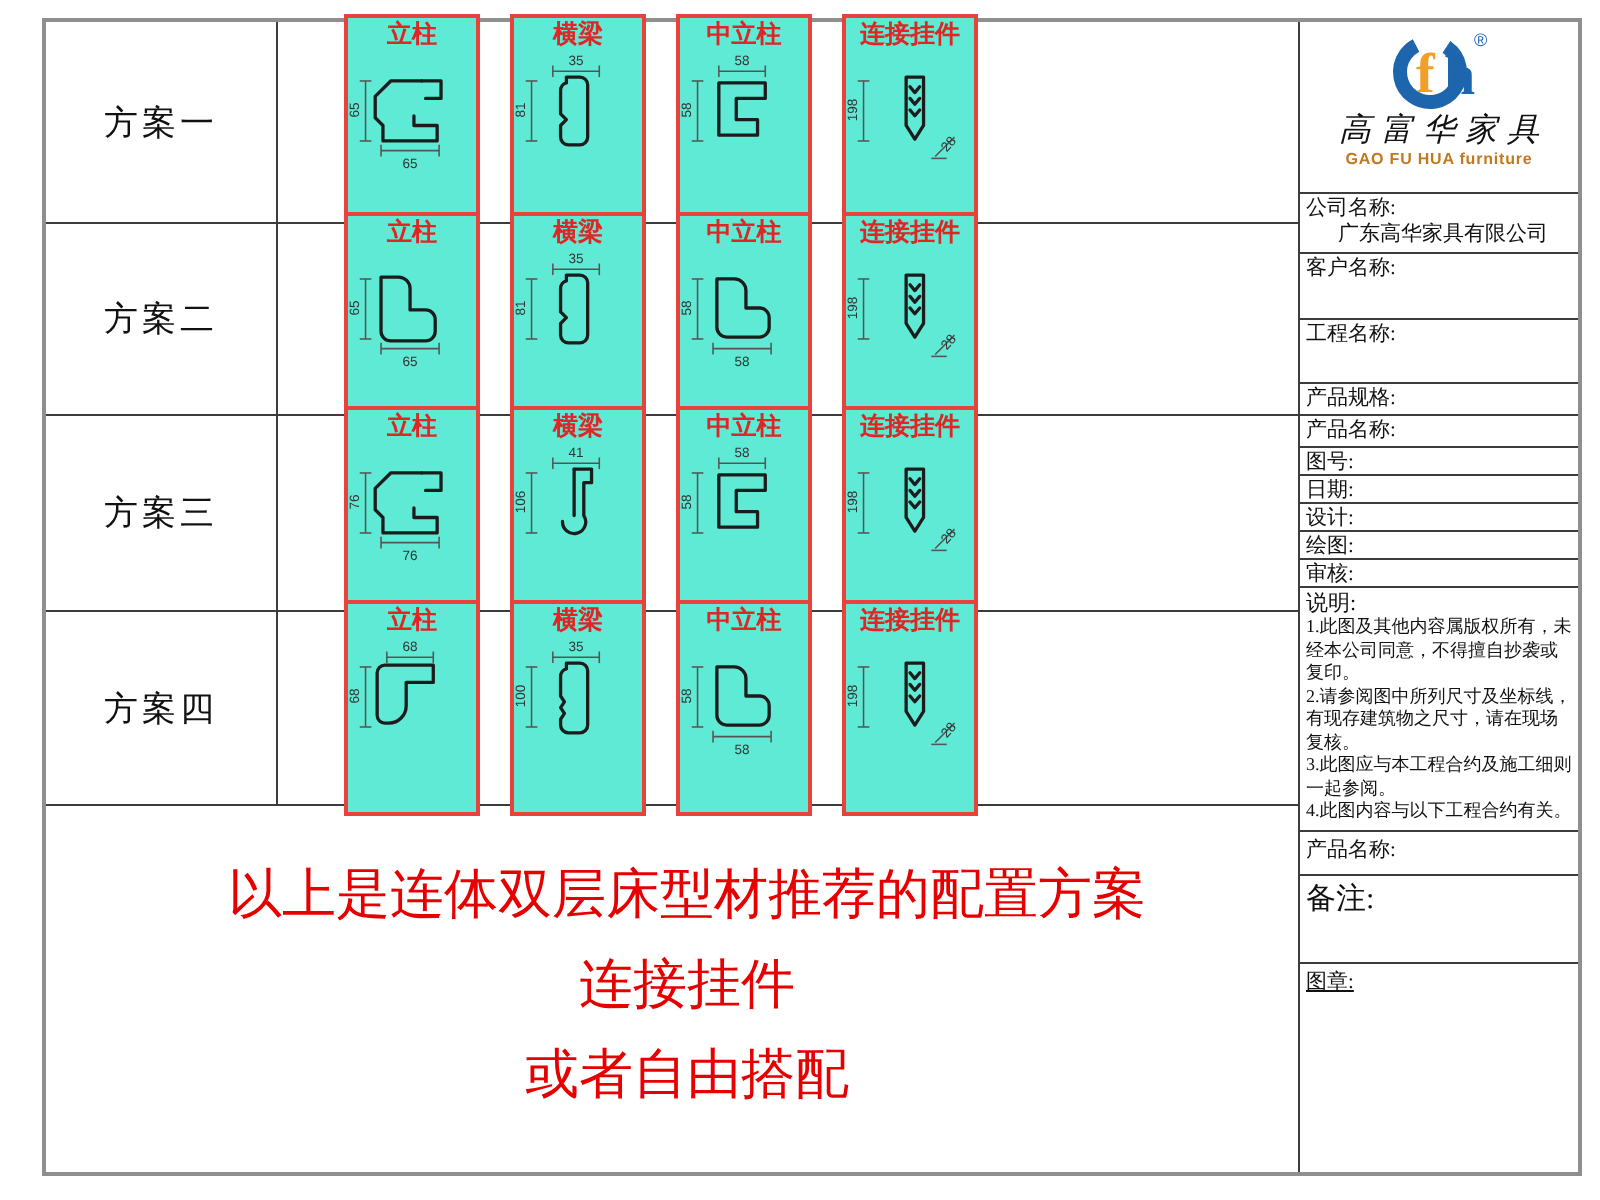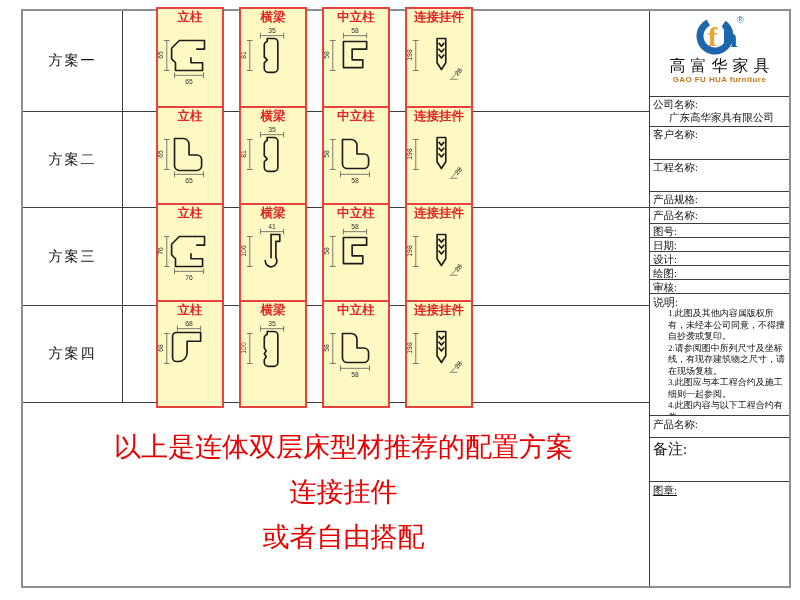--- a/index.html
+++ b/index.html
@@ -3,49 +3,49 @@
 <meta charset="utf-8">
 <style>
   html,body{margin:0;padding:0;background:#fff;}
   #page{position:relative;width:800px;height:600px;background:#ffffff;overflow:hidden;
         font-family:"Liberation Serif", serif;}
   .sheet{position:absolute;left:21px;top:9px;width:770px;height:579px;
          border:2px solid #8f8f8f;box-sizing:border-box;background:#fff;}
   
   .main{position:absolute;left:0;top:0;width:627px;height:100%;}
   .plan-row{display:flex;border-bottom:1px solid #3c3c3c;box-sizing:border-box;width:627px;}
-  .plan-label{width:100px;flex:none;border-right:1px solid #3c3c3c;box-sizing:border-box;
+  .plan-label{width:116px;flex:none;border-right:1px solid #3c3c3c;box-sizing:border-box;
               display:flex;align-items:center;justify-content:center;
-              font-size:14px;color:#111;letter-spacing:2px;}
+              font-size:17px;color:#111;letter-spacing:2px;}
   .boxes{display:flex;align-items:center;gap:15px;padding-left:33px;}
-  .pbox{width:68px;height:108px;border:2px solid #e8423c;box-sizing:border-box;background:#fef9c3;
+  .pbox{width:68px;height:108px;border:2px solid #e8423c;box-sizing:border-box;background:#5eead4;
         display:flex;flex-direction:column;align-items:center;padding-top:1px;}
   .pbox-title{font-size:12.5px;color:#e02525;font-weight:bold;line-height:15px;white-space:nowrap;}
   svg.profile{width:64px;height:60px;display:block;}
   .shp{fill:none;stroke:#1c1c1c;stroke-width:1.7;stroke-linejoin:round;stroke-linecap:round;}
   .dim{stroke:#555;stroke-width:0.8;}
   .dimtxt{font-size:7px;fill:#333;font-family:"Liberation Sans",sans-serif;}
   .footer{height:186px;display:flex;flex-direction:column;align-items:center;
           padding-top:22px;box-sizing:border-box;padding-left:14px;}
   .footer-line{color:#e60000;font-size:27px;line-height:45px;white-space:nowrap;}
   
   .titleblock{position:absolute;left:626px;top:0;right:0;bottom:0;
               border-left:1px solid #3c3c3c;display:flex;flex-direction:column;background:#fff;}
   .tb-logo{height:86px;flex:none;border-bottom:1px solid #3c3c3c;box-sizing:border-box;
            display:flex;flex-direction:column;align-items:center;padding-top:2px;}
-  .brand-cn{font-size:16px;letter-spacing:5px;padding-left:5px;color:#111;white-space:nowrap;line-height:18px;}
+  .brand-cn{font-size:16px;letter-spacing:5px;padding-left:5px;color:#111;white-space:nowrap;line-height:18px;font-style:italic;}
   .brand-en{font-size:8px;color:#c2781e;font-weight:bold;letter-spacing:0.4px;
             font-family:"Liberation Sans",sans-serif;white-space:nowrap;}
   .tb-field{flex:none;border-bottom:1px solid #3c3c3c;box-sizing:border-box;
             padding:1px 3px;font-size:10.5px;color:#111;overflow:hidden;line-height:13px;}
   .tb-field .val{padding-left:16px;white-space:nowrap;}
   .tb-notes{flex:none;height:122px;border-bottom:1px solid #3c3c3c;box-sizing:border-box;
             padding:2px 3px;overflow:hidden;}
   .notes-label{font-size:11px;color:#111;line-height:12px;}
-  .note-line{font-size:9px;line-height:11.5px;color:#111;margin-left:15px;}
+  .note-line{font-size:9px;line-height:11.5px;color:#111;}
   .tb-confirm{flex:none;height:22px;border-bottom:1px solid #3c3c3c;box-sizing:border-box;
               padding:2px 3px;font-size:10.5px;color:#111;}
   .tb-remark{flex:none;height:44px;border-bottom:1px solid #3c3c3c;box-sizing:border-box;
              padding:2px 3px;font-size:15px;color:#111;}
   .tb-seal{flex:1;padding:2px 3px;font-size:10.5px;color:#111;text-decoration:underline;}
 </style>
 </head>
 <body>
 
 <div id="page">

